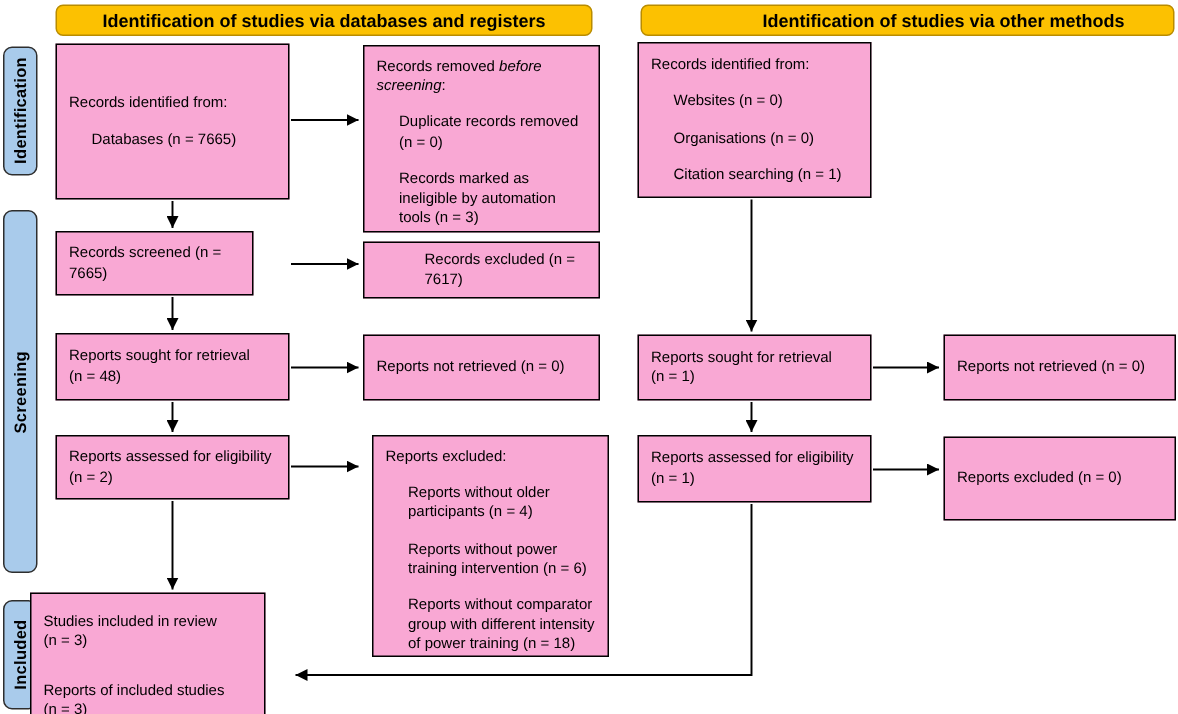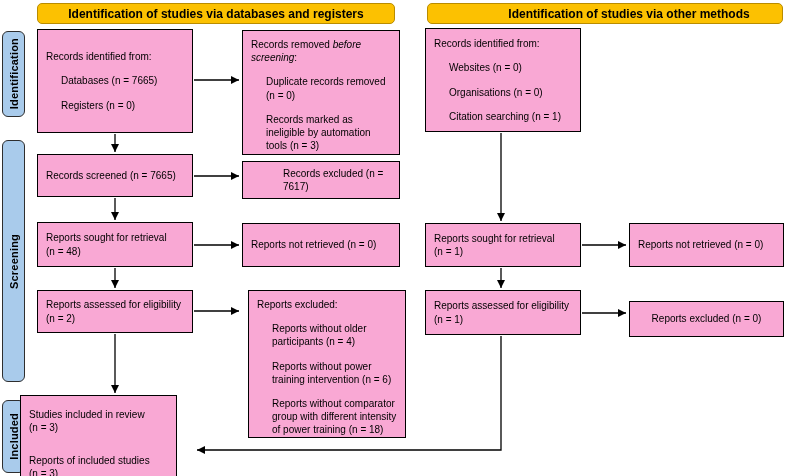--- a/index.html
+++ b/index.html
@@ -52,24 +52,23 @@
   <div class="stage-tab" style="left:2px; top:140px; height:242px;">
     <span>Screening</span>
   </div>
   <div class="stage-tab" style="left:2px; top:400px; height:73px;">
     <span>Included</span>
   </div>
 
   <div class="box center" style="left:37px; top:29px; width:156px; height:104px;">
     <span class="title">Records identified from:</span>
     <span class="item">Databases (n = 7665)</span>
-    <span class="item">Registers (n = 0)</span>
   </div>
 
-  <div class="box center" style="left:37px; top:154px; width:156px; height:43px;">
+  <div class="box center" style="left:37px; top:154px; width:132px; height:43px;">
     <span>Records screened (n = 7665)</span>
   </div>
 
   <div class="box center" style="left:37px; top:222px; width:156px; height:45px;">
     <span class="prewrap">Reports sought for retrieval
 (n = 48)</span>
   </div>
 
   <div class="box center" style="left:37px; top:290px; width:156px; height:43px;">
     <span class="prewrap">Reports assessed for eligibility
@@ -120,21 +119,21 @@
 
   <div class="box center" style="left:425px; top:290px; width:156px; height:45px;">
     <span class="prewrap">Reports assessed for eligibility
 (n = 1)</span>
   </div>
 
   <div class="box center" style="left:629px; top:223px; width:155px; height:44px;">
     <span>Reports not retrieved (n = 0)</span>
   </div>
 
-  <div class="box center" style="left:629px; top:301px; width:155px; height:36px;align-items:center;">
+  <div class="box center" style="left:629px; top:291px; width:155px; height:56px;">
     <span>Reports excluded (n = 0)</span>
   </div>
 
   <svg class="arrows" viewBox="0 0 785 476">
     <defs>
       <marker id="ah" viewBox="0 0 8 8" refX="8" refY="4" markerWidth="8" markerHeight="8" orient="auto" markerUnits="userSpaceOnUse">
         <path d="M0,0 L8,4 L0,8 Z" fill="#000"></path>
       </marker>
     </defs>
     <g stroke="#000" stroke-width="1.3" fill="none">

